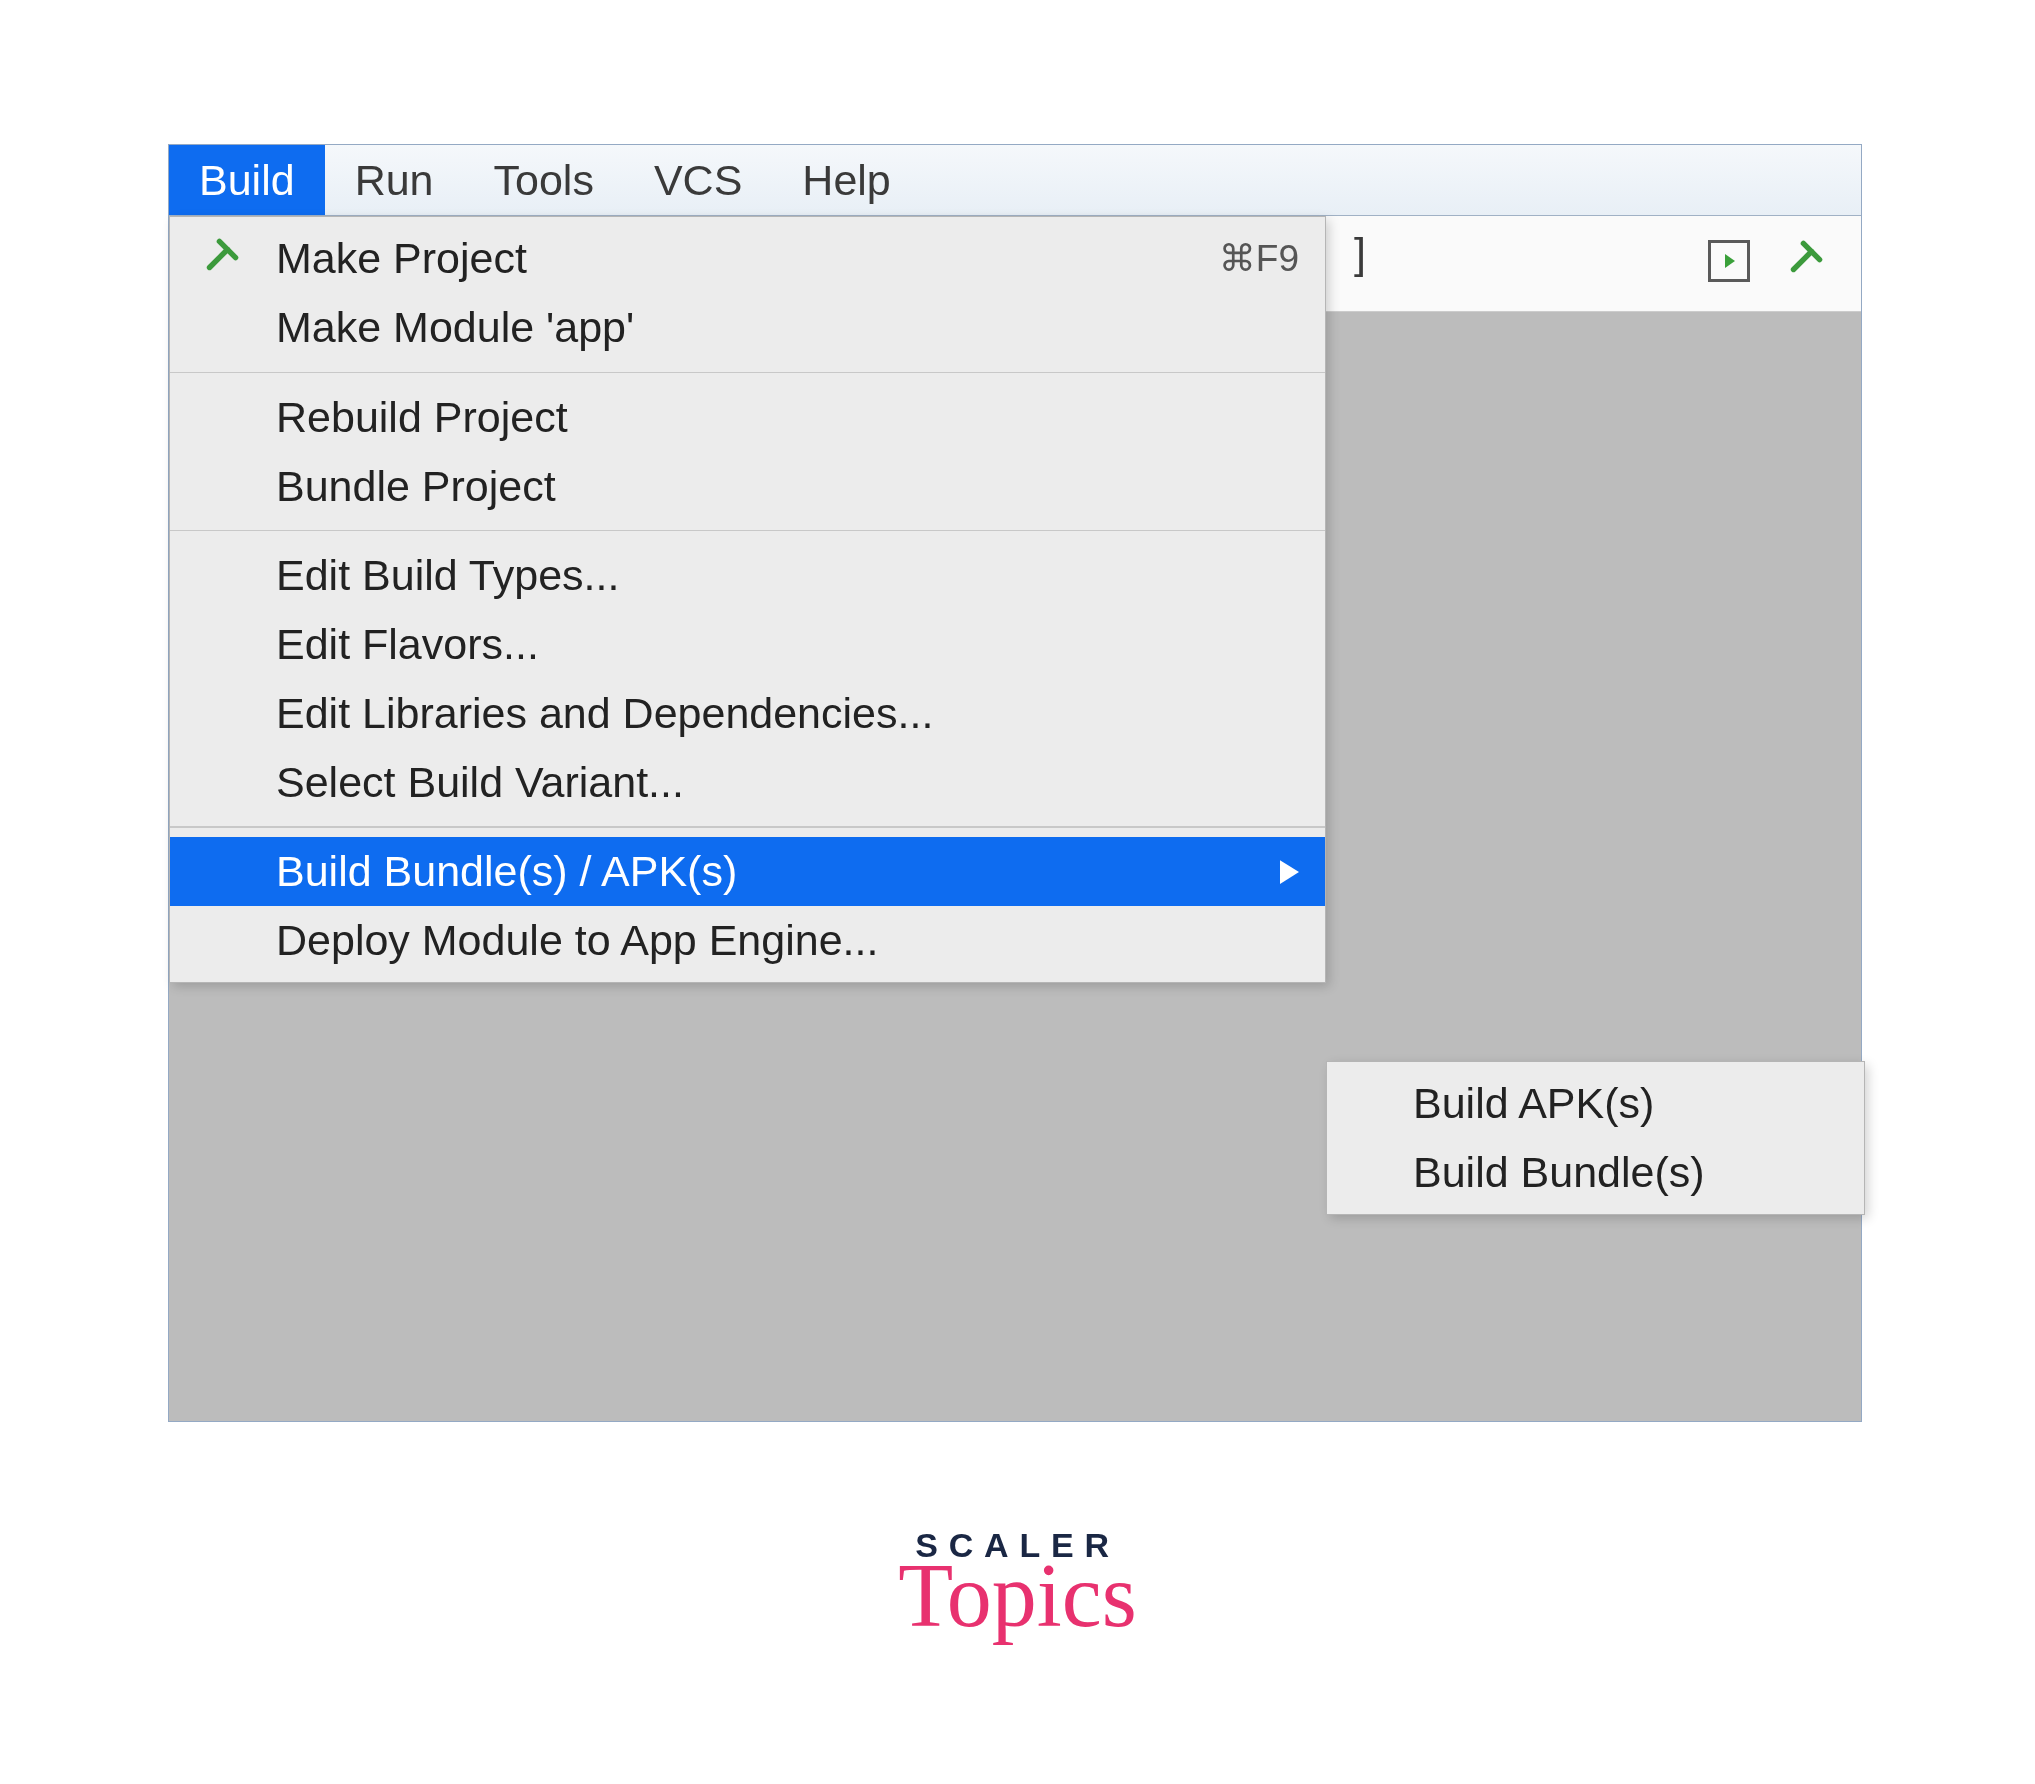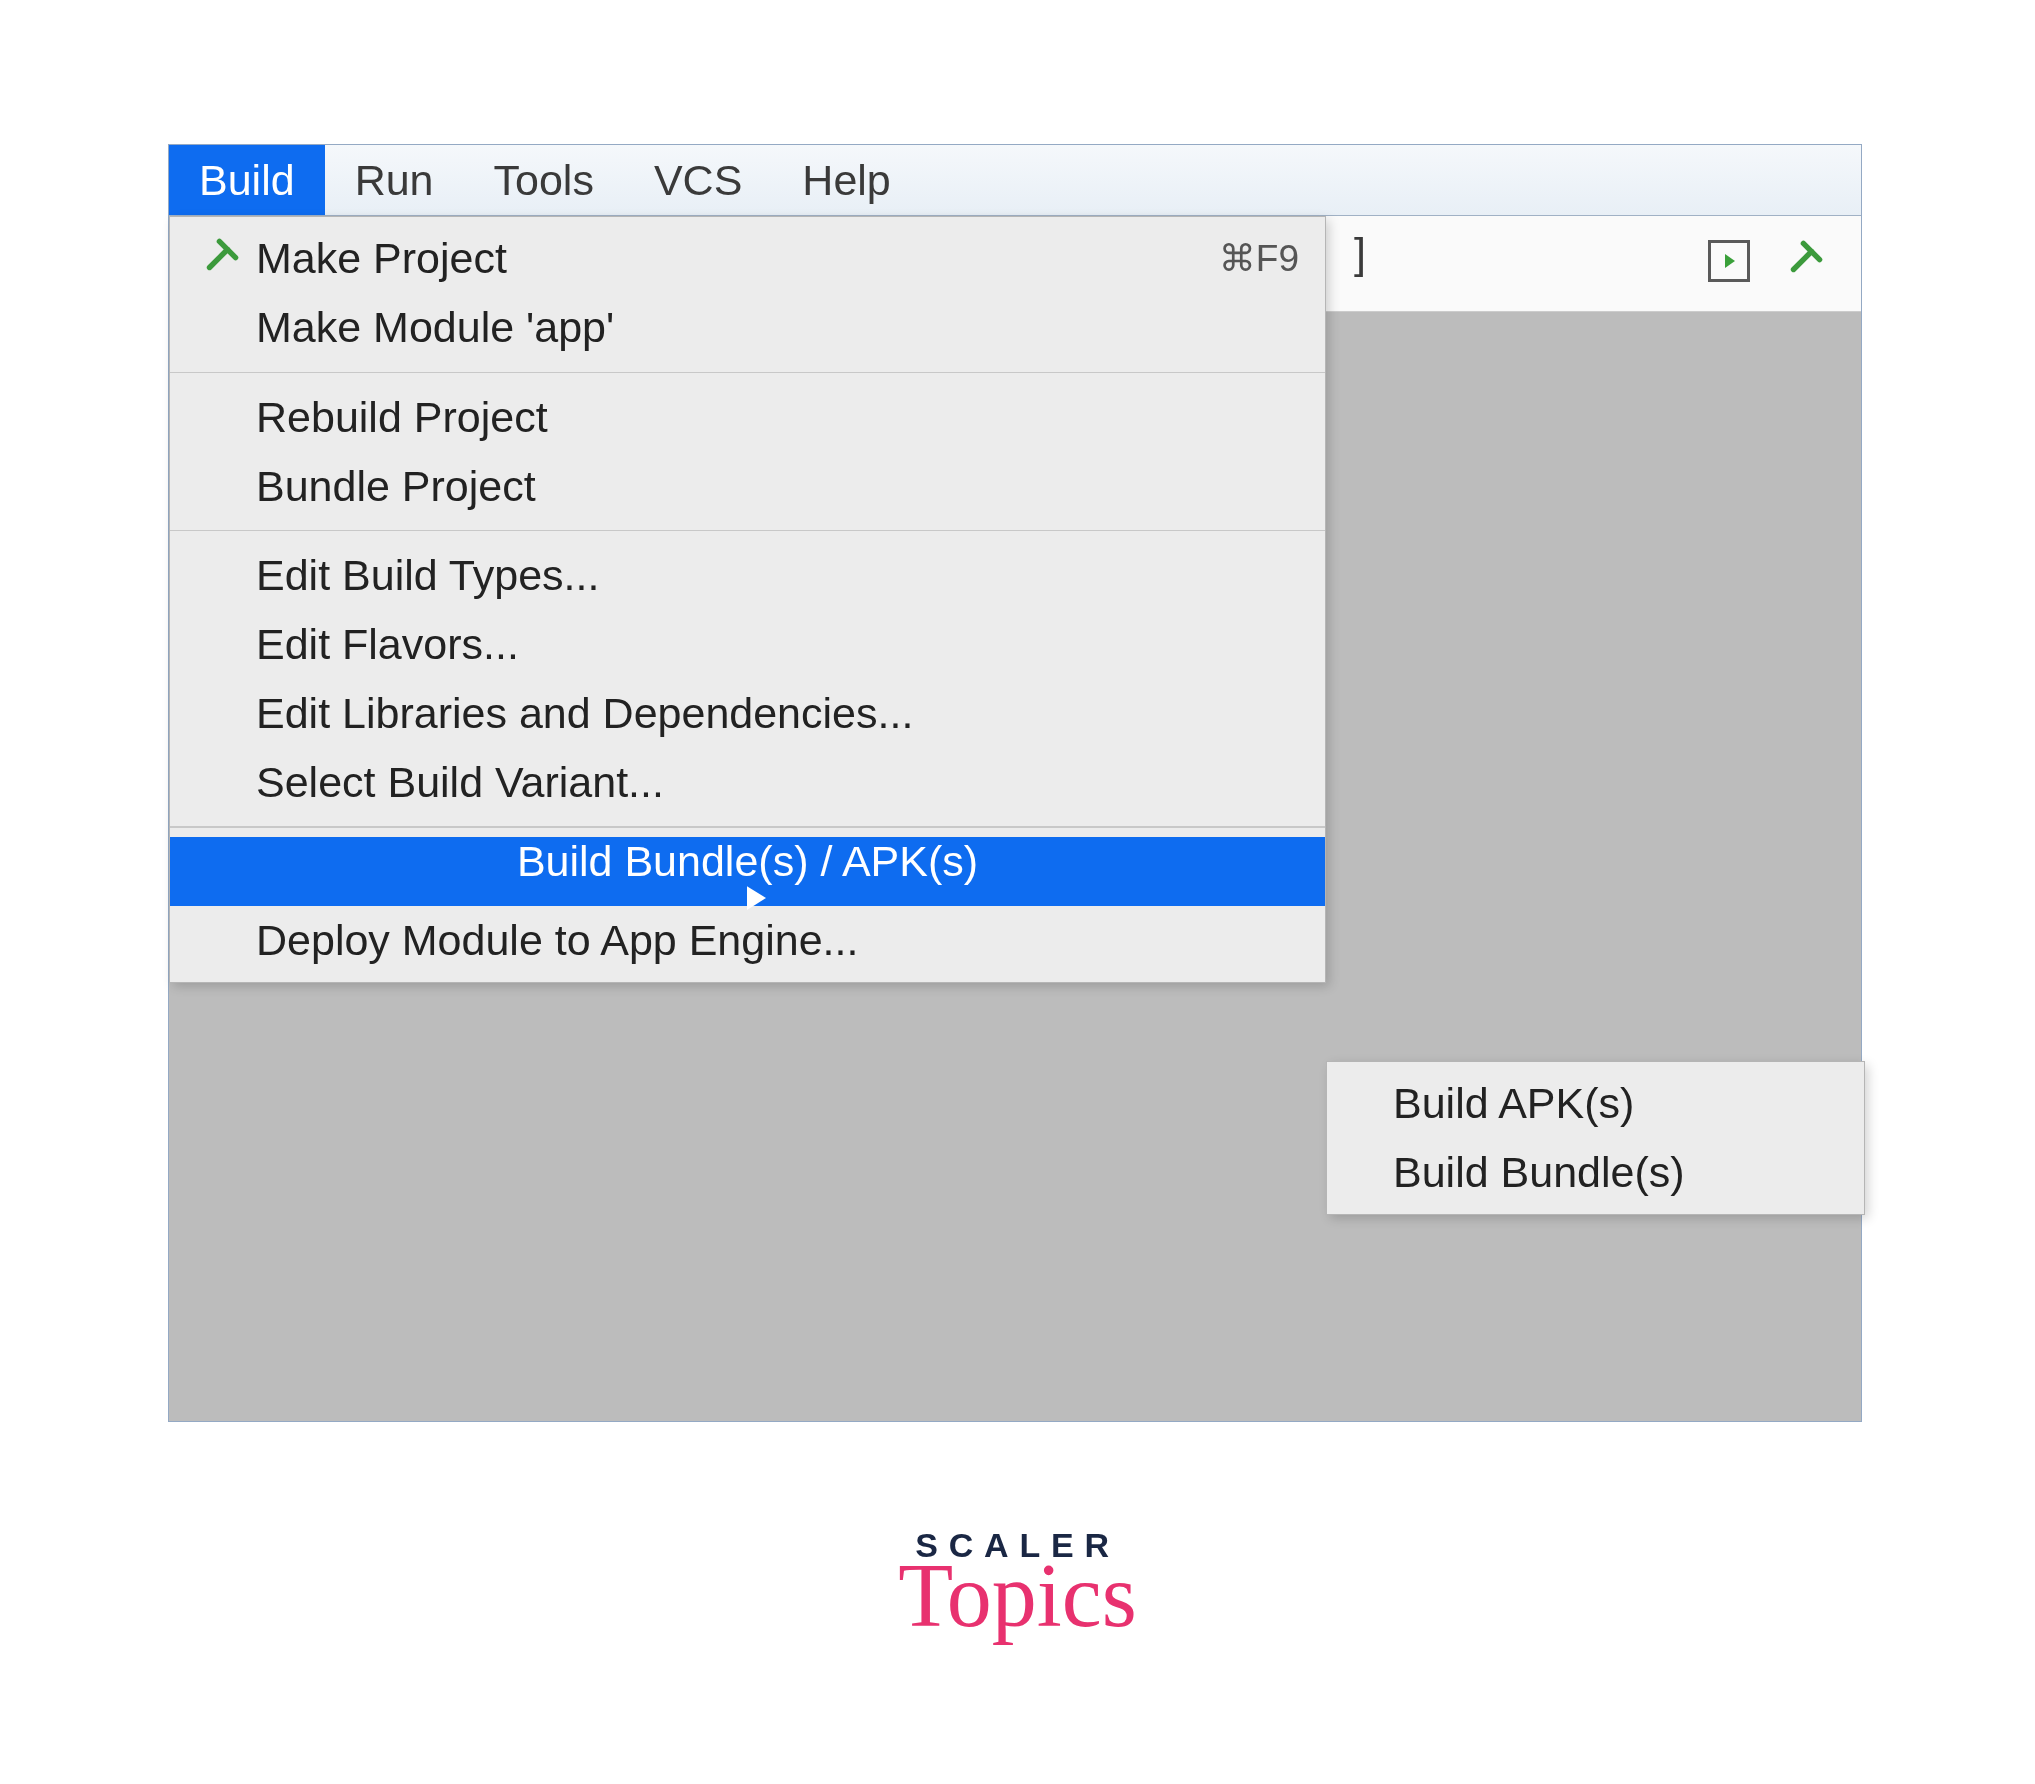--- a/index.html
+++ b/index.html
@@ -109,34 +109,34 @@
       position: relative;
     }
     .menu-item .icon-slot {
       width: 60px;
       display: flex;
       align-items: center;
       justify-content: flex-start;
     }
     .menu-item .label {
       flex: 1;
+      margin-left: 20px;
     }
     .menu-item .shortcut {
       font-size: 37px;
       color: #555;
       display: flex;
       align-items: center;
     }
     .menu-item.disabled {
       color: #b0b0b0;
     }
     .menu-item.highlight {
       background: #0e6cf0;
       color: #ffffff;
-      flex-direction: column;
     }
     .menu-item.highlight .submenu-arrow svg path {
       fill: #ffffff;
     }
     .submenu-arrow {
       margin-left: 18px;
       display: flex;
       align-items: center;
     }
     .submenu {

